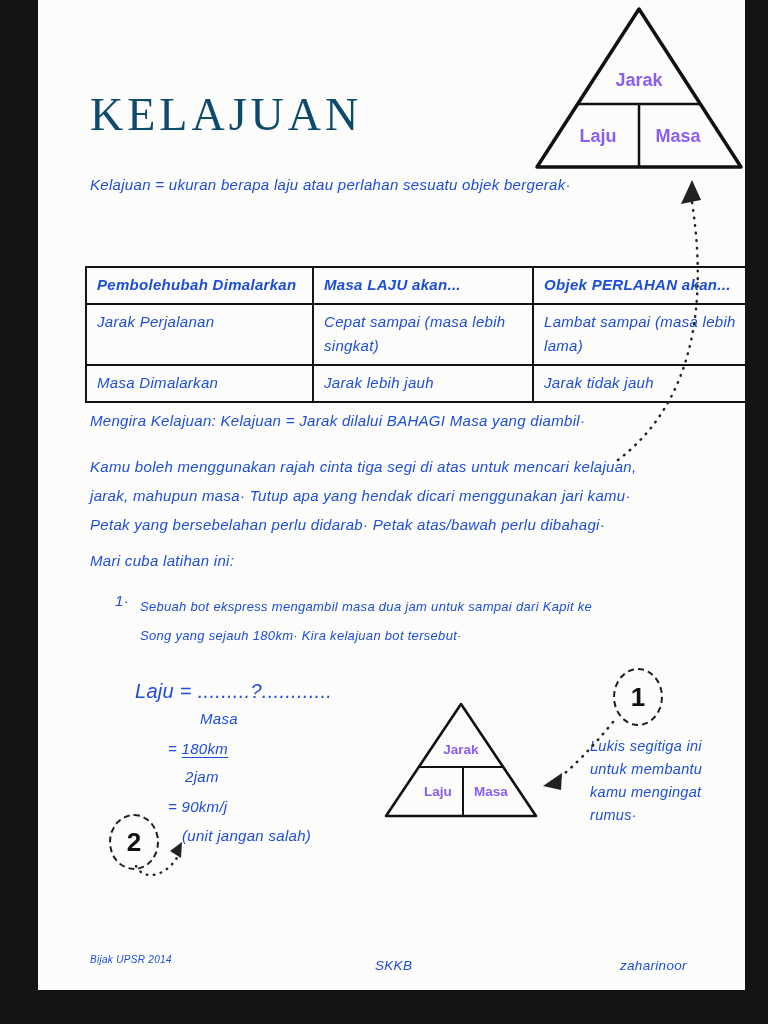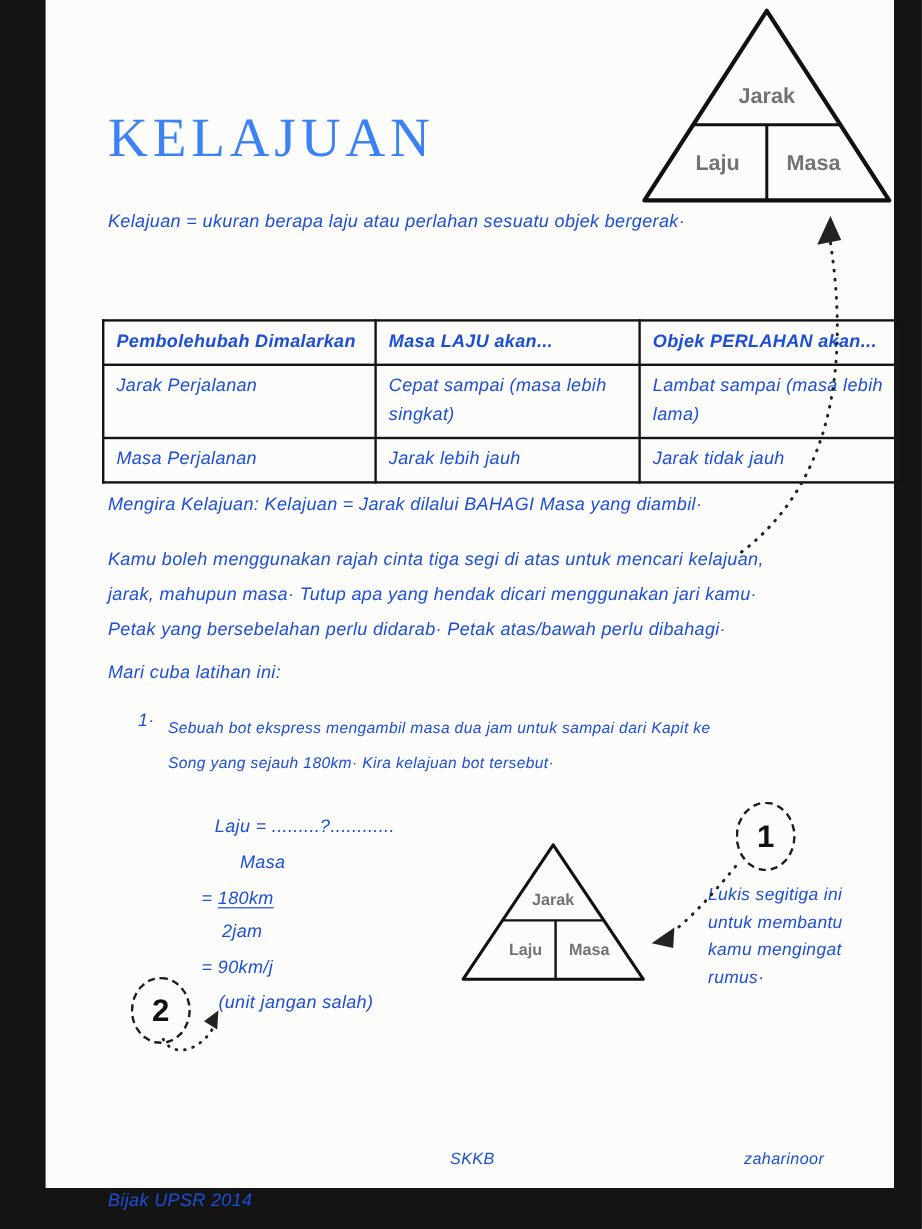--- a/index.html
+++ b/index.html
@@ -3,26 +3,26 @@
 <meta charset="utf-8">
 <style>
   html,body { margin:0; padding:0; background:#101010; }
   .stage { position:relative; width:768px; height:1024px; background:#141414; overflow:hidden;
            font-family:"Liberation Sans", sans-serif; }
   .page { position:absolute; left:38px; top:0; width:707px; height:990px; background:#fcfcfa; }
   .abs { position:absolute; }
   .hw { font-family:"Liberation Sans", sans-serif; font-style:italic; color:#1d4ed8;
         letter-spacing:0.3px; }
   .title { font-family:"Liberation Serif", serif; font-style:normal; font-weight:400;
-           font-size:46px; letter-spacing:4px; color:#3b82f6; }
+           font-size:46px; letter-spacing:4px; color:#0c4a6e; }
   .doc-table { border-collapse:collapse; table-layout:fixed; }
   .doc-table td, .doc-table th { border:2px solid #141414; padding:5px 10px 7px 10px;
            font-size:15px; text-align:left; vertical-align:top; line-height:1.55; }
   .doc-table th { font-weight:700; }
-  .tri-label { position:absolute; text-align:center; font-weight:600; color:#737373; }
+  .tri-label { position:absolute; text-align:center; font-weight:600; color:#8b5cf6; }
   .dash-circle { position:absolute; border:2.5px dashed #1d1d1d; border-radius:50%;
            display:flex; align-items:center; justify-content:center;
            font-weight:700; color:#111; background:transparent; }
   .underline { text-decoration:underline; text-underline-offset:3px; }
   .overlay { position:absolute; left:0; top:0; pointer-events:none; }
   svg { display:block; }
 </style>
 </head>
 <body>
 
@@ -50,21 +50,21 @@
         <th style="width:205px;">Pembolehubah Dimalarkan</th>
         <th style="width:198px;">Masa LAJU akan...</th>
         <th style="width:197px;">Objek PERLAHAN akan...</th>
       </tr>
       <tr>
         <td>Jarak Perjalanan</td>
         <td>Cepat sampai (masa lebih singkat)</td>
         <td>Lambat sampai (masa lebih lama)</td>
       </tr>
       <tr>
-        <td>Masa Perjalanan</td>
+        <td>Masa Dimalarkan</td>
         <td>Jarak lebih jauh</td>
         <td>Jarak tidak jauh</td>
       </tr>
     </tbody>
       </table>
 
     <div class="abs hw" style="left:52px; top:412px; font-size:15px;">Mengira Kelajuan:   Kelajuan = Jarak dilalui BAHAGI Masa yang diambil·</div>
 
     <div class="abs hw" style="left:52px; top:452px; font-size:15px; line-height:29px;">
       <div>Kamu boleh menggunakan rajah cinta tiga segi di atas untuk mencari kelajuan,</div>
@@ -73,21 +73,21 @@
     </div>
 
     <div class="abs hw" style="left:52px; top:552px; font-size:15px;">Mari cuba latihan ini:</div>
 
     <div class="abs hw" style="left:77px; top:592px; font-size:15px;">1·</div>
     <div class="abs hw" style="left:102px; top:592px; font-size:13px; line-height:29px;">
       <div>Sebuah bot ekspress mengambil masa dua jam untuk sampai dari Kapit ke</div>
       <div>Song yang sejauh 180km·   Kira kelajuan bot tersebut·</div>
     </div>
 
-    <div class="abs hw" style="left:97px; top:680px; font-size:15px;margin-left:44px;">Laju = .........?............</div>
+    <div class="abs hw" style="left:97px; top:680px; font-size:20px;">Laju = .........?............</div>
     <div class="abs hw" style="left:162px; top:710px; font-size:15px;">Masa</div>
     <div class="abs hw" style="left:130px; top:740px; font-size:15px;">
       <span>=</span>
       <span class="underline">180km</span>
     </div>
     <div class="abs hw" style="left:147px; top:768px; font-size:15px;">2jam</div>
     <div class="abs hw" style="left:130px; top:798px; font-size:15px;">= 90km/j</div>
     <div class="abs hw" style="left:144px; top:827px; font-size:15px;">(unit jangan salah)</div>
 
     <div class="dash-circle" style="left:71px; top:814px; width:46px; height:52px; font-size:26px;">
@@ -121,18 +121,18 @@
       <path d="M 580 460 C 648 408, 672 320, 654 202" fill="none" stroke="#222" stroke-width="2.5" stroke-dasharray="0.6 7" stroke-linecap="round"></path>
       <polygon points="654,180 643,204 663,200" fill="#222"></polygon>
 
       <path d="M 575 722 C 552 750, 536 766, 520 779" fill="none" stroke="#222" stroke-width="2.5" stroke-dasharray="0.6 7" stroke-linecap="round"></path>
       <polygon points="505,786 524,773 523,790" fill="#222"></polygon>
 
       <path d="M 98 866 C 106 882, 130 876, 141 854" fill="none" stroke="#222" stroke-width="2.4" stroke-dasharray="0.6 6.5" stroke-linecap="round"></path>
       <polygon points="144,842 132,851 143,858" fill="#222"></polygon>
     </svg>
 
-    <div class="abs hw" style="left:52px; top:992px; font-size:15px;">Bijak UPSR 2014</div>
+    <div class="abs hw" style="left:52px; top:954px; font-size:10px;">Bijak UPSR 2014</div>
     <div class="abs hw" style="left:327px; top:958px; font-size:13.5px;margin-left:10px;">SKKB</div>
     <div class="abs hw" style="left:582px; top:958px; font-size:13.5px;">zaharinoor</div>
 
   </div>
 </div>
 
 </body></html>

